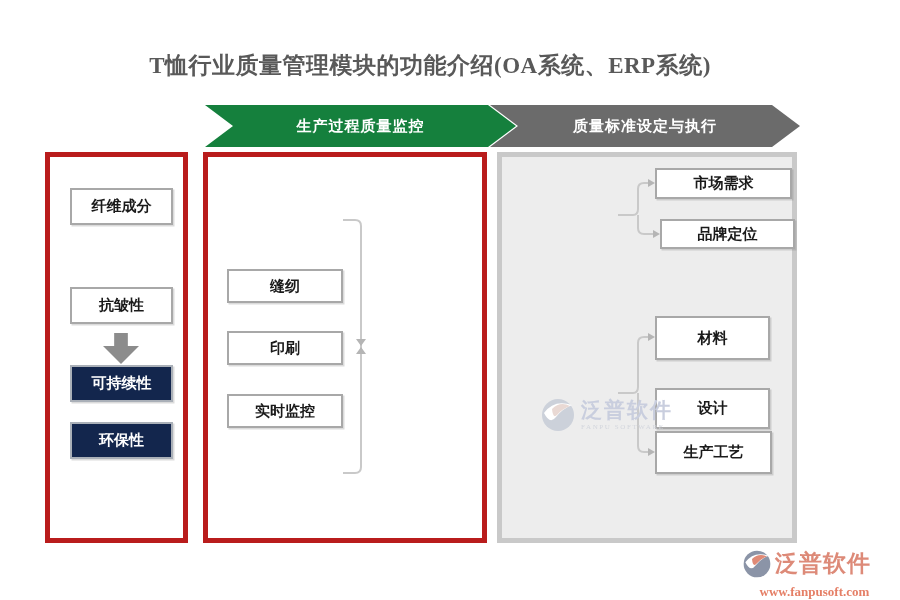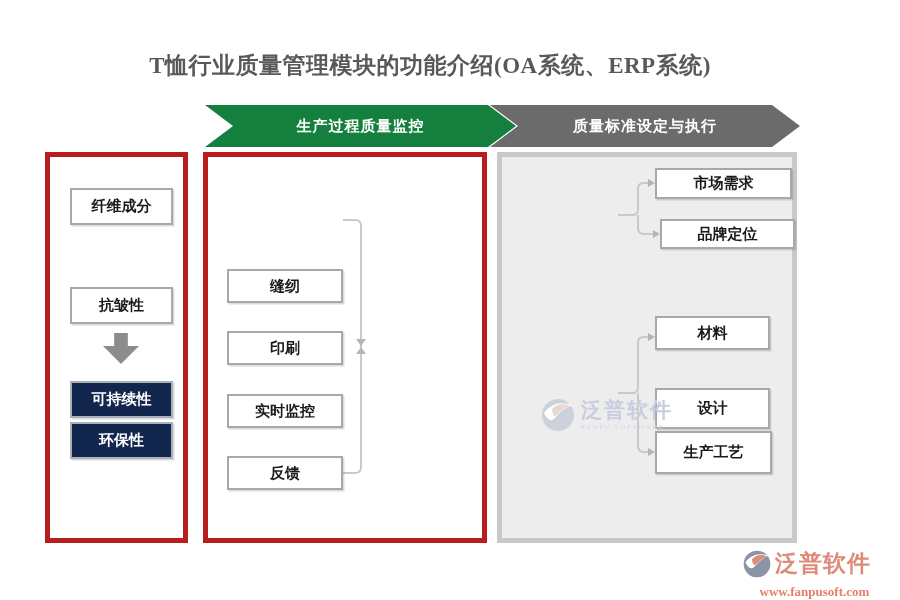--- a/index.html
+++ b/index.html
@@ -72,49 +72,48 @@
     <span class="lbl">生产过程质量监控</span>
   </div>
   <div class="banner b3">
     <span class="lbl">质量标准设定与执行</span>
   </div>
 
   <div class="col col1">
     <div class="box c1box" style="top:31px">纤维成分</div>
     <div class="box c1box" style="top:130px">抗皱性</div>
     <div class="down-arrow"></div>
-    <div class="box c1box navy" style="top:224px">可持续性</div>
+    <div class="box c1box navy" style="top:208px">可持续性</div>
     <div class="box c1box navy" style="top:265px">环保性</div>
   </div>
 
   <div class="col col2">
     <svg class="connsvg" width="284" height="391" viewBox="0 0 284 391">
       <path class="line" d="M135 63 H147 Q153 63 153 69 V310 Q153 316 147 316 H135"></path>
       <path class="head" d="M148 182 H158 L153 189 Z M153 190 L148 197 H158 Z"></path>
     </svg>
     <div class="box c2box" style="top:112px">缝纫</div>
     <div class="box c2box" style="top:174px">印刷</div>
     <div class="box c2box" style="top:237px">实时监控</div>
-    <div class="box c2box" style="top:299px">反馈</div>
   </div>
 
   <div class="col col3">
     <svg class="connsvg" width="300" height="391" viewBox="0 0 300 391">
       <path class="line" d="M116 58 H131 Q136 58 136 52 V32 Q136 26 142 26 H146"></path>
       <polygon class="head" points="146,22 153,26 146,30"></polygon>
       <path class="line" d="M136 58 V71 Q136 77 142 77 H151"></path>
       <polygon class="head" points="151,73 158,77 151,81"></polygon>
       <path class="line" d="M116 236 H131 Q136 236 136 230 V186 Q136 180 142 180 H146"></path>
       <polygon class="head" points="146,176 153,180 146,184"></polygon>
       <path class="line" d="M136 236 V289 Q136 295 142 295 H146"></path>
       <polygon class="head" points="146,291 153,295 146,299"></polygon>
     </svg>
     <div class="box" style="left:153px; top:11px;  width:137px; height:31px;">市场需求</div>
     <div class="box" style="left:158px; top:62px;  width:135px; height:30px;">品牌定位</div>
-    <div class="box" style="left:153px; top:159px; width:115px; height:34px;">材料</div>
+    <div class="box" style="left:153px; top:159px; width:115px; height:44px;">材料</div>
     <div class="box" style="left:153px; top:231px; width:115px; height:41px;">设计</div>
     <div class="box" style="left:153px; top:274px; width:117px; height:43px;">生产工艺</div>
 
     <div class="watermark">
       <svg width="36" height="36" viewBox="0 0 36 36">
         <circle cx="18" cy="18" r="16" fill="#ccd1da"></circle>
         <path d="M4 16 Q14 2 32 8 Q22 12 16 20 Q10 28 4 16 Z" fill="#ffffff"></path>
         <path d="M12 12 Q20 4 30 9 Q22 12 17 18 Q13 22 12 12 Z" fill="#e9d9d4"></path>
       </svg>
       <div class="wm-text">

